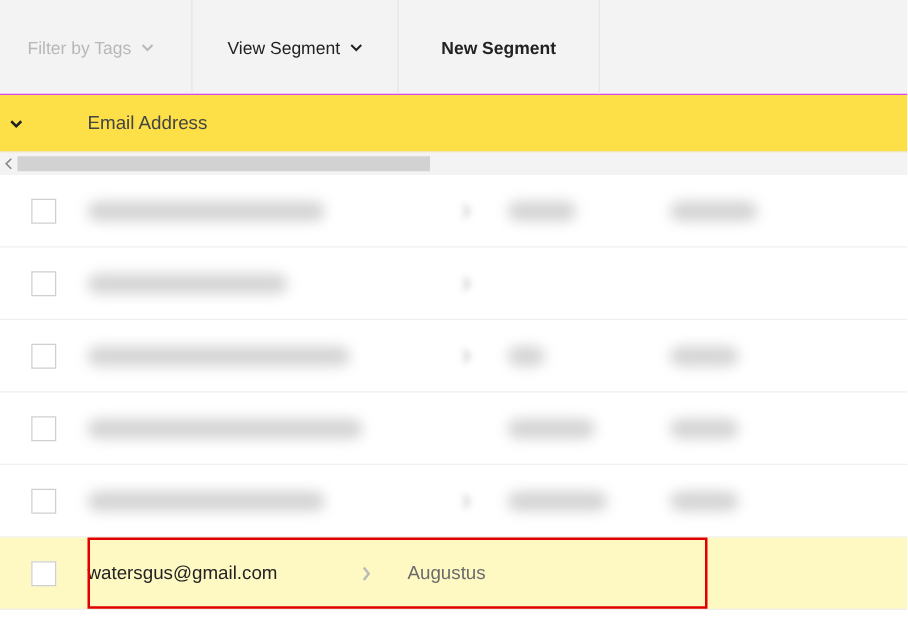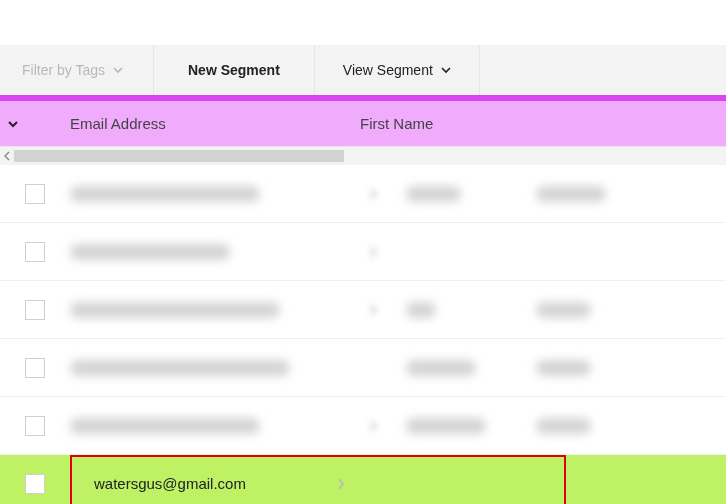--- a/index.html
+++ b/index.html
@@ -1,23 +1,22 @@
 <!DOCTYPE html>
 <html><head>
 <meta charset="utf-8">
 <style>
   * { box-sizing: border-box; margin: 0; padding: 0; }
   html, body { width: 726px; height: 504px; font-family: "Helvetica Neue", Arial, sans-serif; font-size: 14px; color: #222; background: #fff; overflow: hidden; }
 
   .toolbar {
     display: flex;
     background: #f3f3f3;
-    border-bottom: 6px solid #d946ef;
-    height: 56px;
-    margin-top: 45px;
+    border-bottom: 1px solid #d946ef;
+    height: 76px;
   }
   .toolbar-cell {
     display: flex;
     align-items: center;
     justify-content: center;
     padding: 0 24px;
     border-right: 1px solid #e6e6e6;
     height: 100%;
   }
   .toolbar-cell.filter { color: #b8b8b8; justify-content: flex-start; padding-left: 22px; padding-right: 30px; }
@@ -30,21 +29,21 @@
     width: 10px; height: 10px;
     position: relative;
   }
   .chev svg { display: block; }
 
   .header-row {
     display: flex;
     align-items: center;
     height: 46px;
     border-bottom: 1px solid #e6e6e6;
-    background: #f0abfc;
+    background: #fde047;
   }
   .col-check { width: 70px; display: flex; align-items: center; justify-content: center; }
   .col-email { flex: 0 0 290px; display: flex; align-items: center; }
   .col-first { flex: 0 0 130px; display: flex; align-items: center; }
   .col-last  { flex: 0 0 120px; display: flex; align-items: center; }
   .col-addr  { flex: 1; display: flex; align-items: center; }
 
   .col-toggle-wrap { width: 30px; display: flex; align-items: center; justify-content: flex-end; padding-right: 6px; }
 
   .hdr { color: #444; font-weight: 400; font-size: 15px; }
@@ -94,22 +93,21 @@
   .arrow-cell {
     width: 26px;
     display: flex;
     align-items: center;
     justify-content: center;
     color: #bbb;
     filter: blur(3px);
   }
 
   .row.highlight {
-    background: #bef264;
-    gap: 24px;
+    background: #fef9c3;
   }
   .row.highlight .col-email,
   .row.highlight .col-first,
   .row.highlight .col-last {
     filter: none;
   }
   .row.highlight .arrow-cell { filter: none; color: #bbb; }
 
   .redbox {
     position: absolute;
@@ -134,49 +132,46 @@
 
 <div class="toolbar">
   <div class="toolbar-cell filter">
     <span>Filter by Tags</span>
     <span class="chev">
       <svg width="10" height="10" viewBox="0 0 10 10">
           <path d="M1 3 L5 7 L9 3" fill="none" stroke="#b8b8b8" stroke-width="1.6"></path>
         </svg>
     </span>
   </div>
-  <div class="toolbar-cell new">
-    <span>New Segment</span>
-  </div>
   <div class="toolbar-cell view">
     <span>View Segment</span>
     <span class="chev">
       <svg width="10" height="10" viewBox="0 0 10 10">
           <path d="M1 3 L5 7 L9 3" fill="none" stroke="#222" stroke-width="1.6"></path>
         </svg>
     </span>
   </div>
+  <div class="toolbar-cell new">
+    <span>New Segment</span>
+  </div>
   <div class="toolbar-cell spacer"></div>
 </div>
 
 <div class="header-row">
   <div class="col-toggle-wrap">
     <span class="header-chev">
       <svg width="12" height="12" viewBox="0 0 12 12">
           <path d="M2 4 L6 8 L10 4" fill="none" stroke="#222" stroke-width="2"></path>
         </svg>
     </span>
   </div>
   <div style="width:40px"></div>
   <div class="col-email hdr">
       <span>Email Address</span>
     </div>
-  <div class="col-first hdr">
-      <span>First Name</span>
-    </div>
 </div>
 
 <div class="scroll-strip">
   <div class="scroll-arrow">
     <svg width="6" height="10" viewBox="0 0 6 10">
         <path d="M5 1 L1 5 L5 9" fill="none" stroke="#888" stroke-width="1.4"></path>
       </svg>
   </div>
   <div class="scroll-thumb"></div>
 </div>
@@ -285,16 +280,19 @@
       </div>
     <div class="col-email" style="flex:0 0 210px">
         <span class="celltext">watersgus@gmail.com</span>
       </div>
     <div class="arrow-cell">
       <svg width="8" height="12" viewBox="0 0 8 12">
           <path d="M2 1 L6 6 L2 11" fill="none" stroke="#bbb" stroke-width="2"></path>
         </svg>
     </div>
     <div style="width:20px"></div>
+    <div class="col-first">
+        <span class="celltext light">Augustus</span>
+      </div>
     <div class="redbox"></div>
   </div>
 
 </div>
 
 </body></html>

